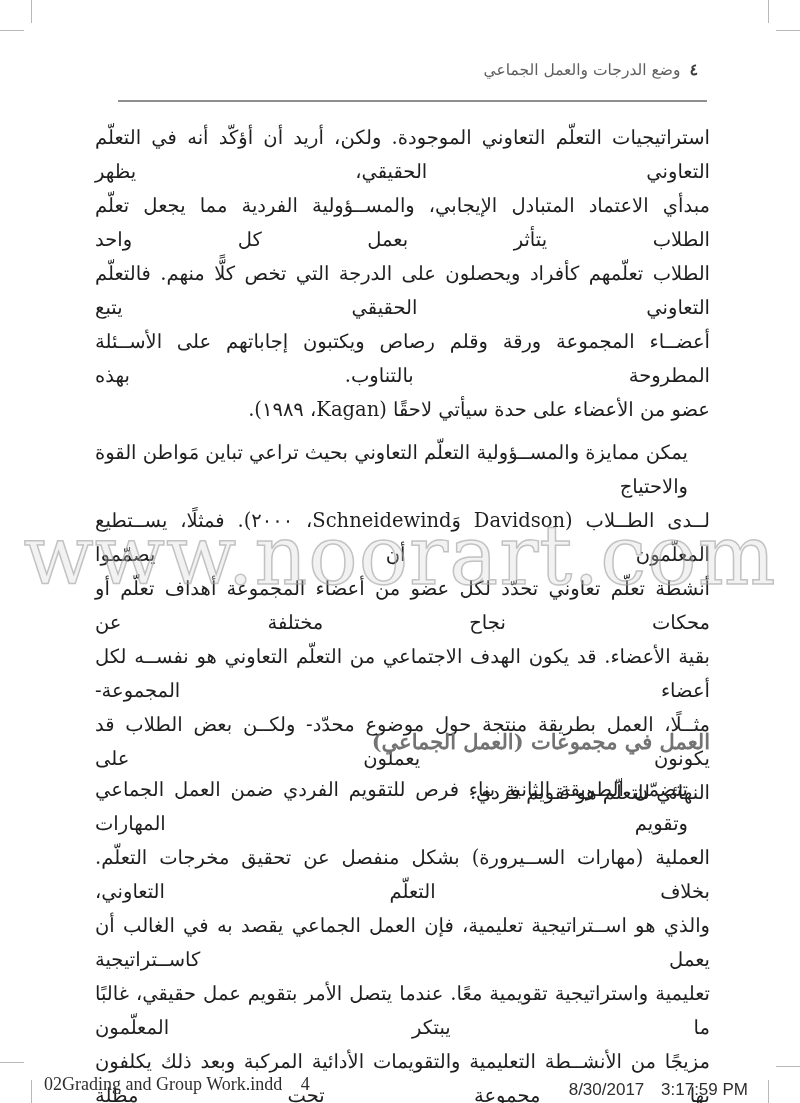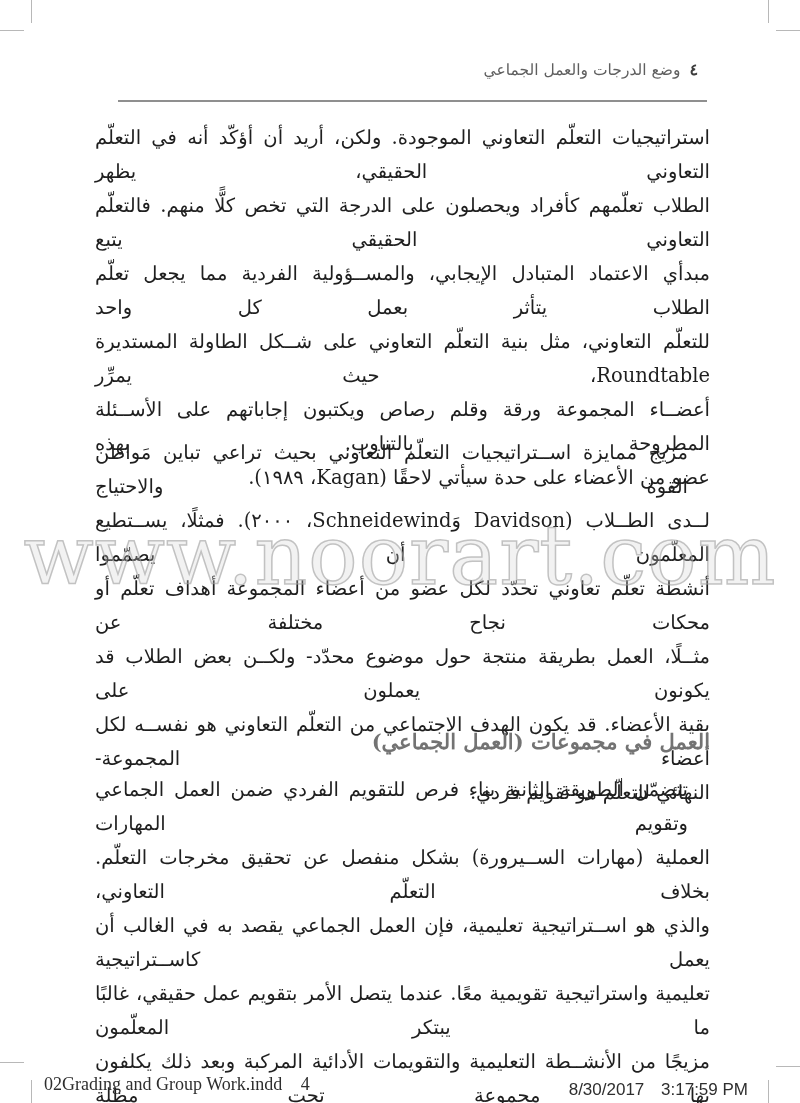--- a/index.html
+++ b/index.html
@@ -130,33 +130,32 @@
   <div class="crop h br-h"></div>
   <div class="crop v br-v"></div>
 
   <div class="runhead">
     <span class="pagenum">٤</span><span>وضع الدرجات والعمل الجماعي</span>
   </div>
   <div class="headrule"></div>
 
   <div class="bodycol p1">
     <div class="line">استراتيجيات التعلّم التعاوني الموجودة. ولكن، أريد أن أؤكّد أنه في التعلّم التعاوني الحقيقي، يظهر</div>
+    <div class="line">مبدأي الاعتماد المتبادل الإيجابي، والمســؤولية الفردية مما يجعل تعلّم الطلاب يتأثر بعمل كل واحد</div>
     <div class="line">الطلاب تعلّمهم كأفراد ويحصلون على الدرجة التي تخص كلًّا منهم. فالتعلّم التعاوني الحقيقي يتبع</div>
-    <div class="line">مبدأي الاعتماد المتبادل الإيجابي، والمســؤولية الفردية مما يجعل تعلّم الطلاب يتأثر بعمل كل واحد</div>
-    <div class="line">للتعلّم التعاوني، مثل بنية التعلّم التعاوني على شــكل الطاولة المستديرة Roundtable، حيث يمرِّر</div>
     <div class="line">أعضــاء المجموعة ورقة وقلم رصاص ويكتبون إجاباتهم على الأســئلة المطروحة بالتناوب. بهذه</div>
     <div class="line last">عضو من الأعضاء على حدة سيأتي لاحقًا (Kagan، ١٩٨٩).</div>
   </div>
 
   <div class="bodycol p2">
-    <div class="line indent">مزيج ممايزة اســتراتيجيات التعلّم التعاوني بحيث تراعي تباين مَواطن القوة والاحتياج</div>
+    <div class="line indent">يمكن ممايزة والمســؤولية التعلّم التعاوني بحيث تراعي تباين مَواطن القوة والاحتياج</div>
     <div class="line">لــدى الطــلاب (Davidson وَSchneidewind، ٢٠٠٠). فمثلًا، يســتطيع المعلّمون أن يصمّموا</div>
     <div class="line">أنشطة تعلّم تعاوني تحدّد لكل عضو من أعضاء المجموعة أهداف تعلّم أو محكات نجاح مختلفة عن</div>
+    <div class="line">بقية الأعضاء. قد يكون الهدف الاجتماعي من التعلّم التعاوني هو نفســه لكل أعضاء المجموعة-</div>
     <div class="line">مثــلًا، العمل بطريقة منتجة حول موضوع محدّد- ولكــن بعض الطلاب قد يكونون يعملون على</div>
-    <div class="line">بقية الأعضاء. قد يكون الهدف الاجتماعي من التعلّم التعاوني هو نفســه لكل أعضاء المجموعة-</div>
     <div class="line last">النهائي للتعلّم هو تقويم فردي.</div>
   </div>
 
   <div class="section-heading">العمل في مجموعات (العمل الجماعي)</div>
 
   <div class="bodycol p3">
     <div class="line indent">تتضمّن الطريقة الثانية بناء فرص للتقويم الفردي ضمن العمل الجماعي وتقويم المهارات</div>
     <div class="line">العملية (مهارات الســيرورة) بشكل منفصل عن تحقيق مخرجات التعلّم. بخلاف التعلّم التعاوني،</div>
     <div class="line">والذي هو اســتراتيجية تعليمية، فإن العمل الجماعي يقصد به في الغالب أن يعمل كاســتراتيجية</div>
     <div class="line">تعليمية واستراتيجية تقويمية معًا. عندما يتصل الأمر بتقويم عمل حقيقي، غالبًا ما يبتكر المعلّمون</div>

